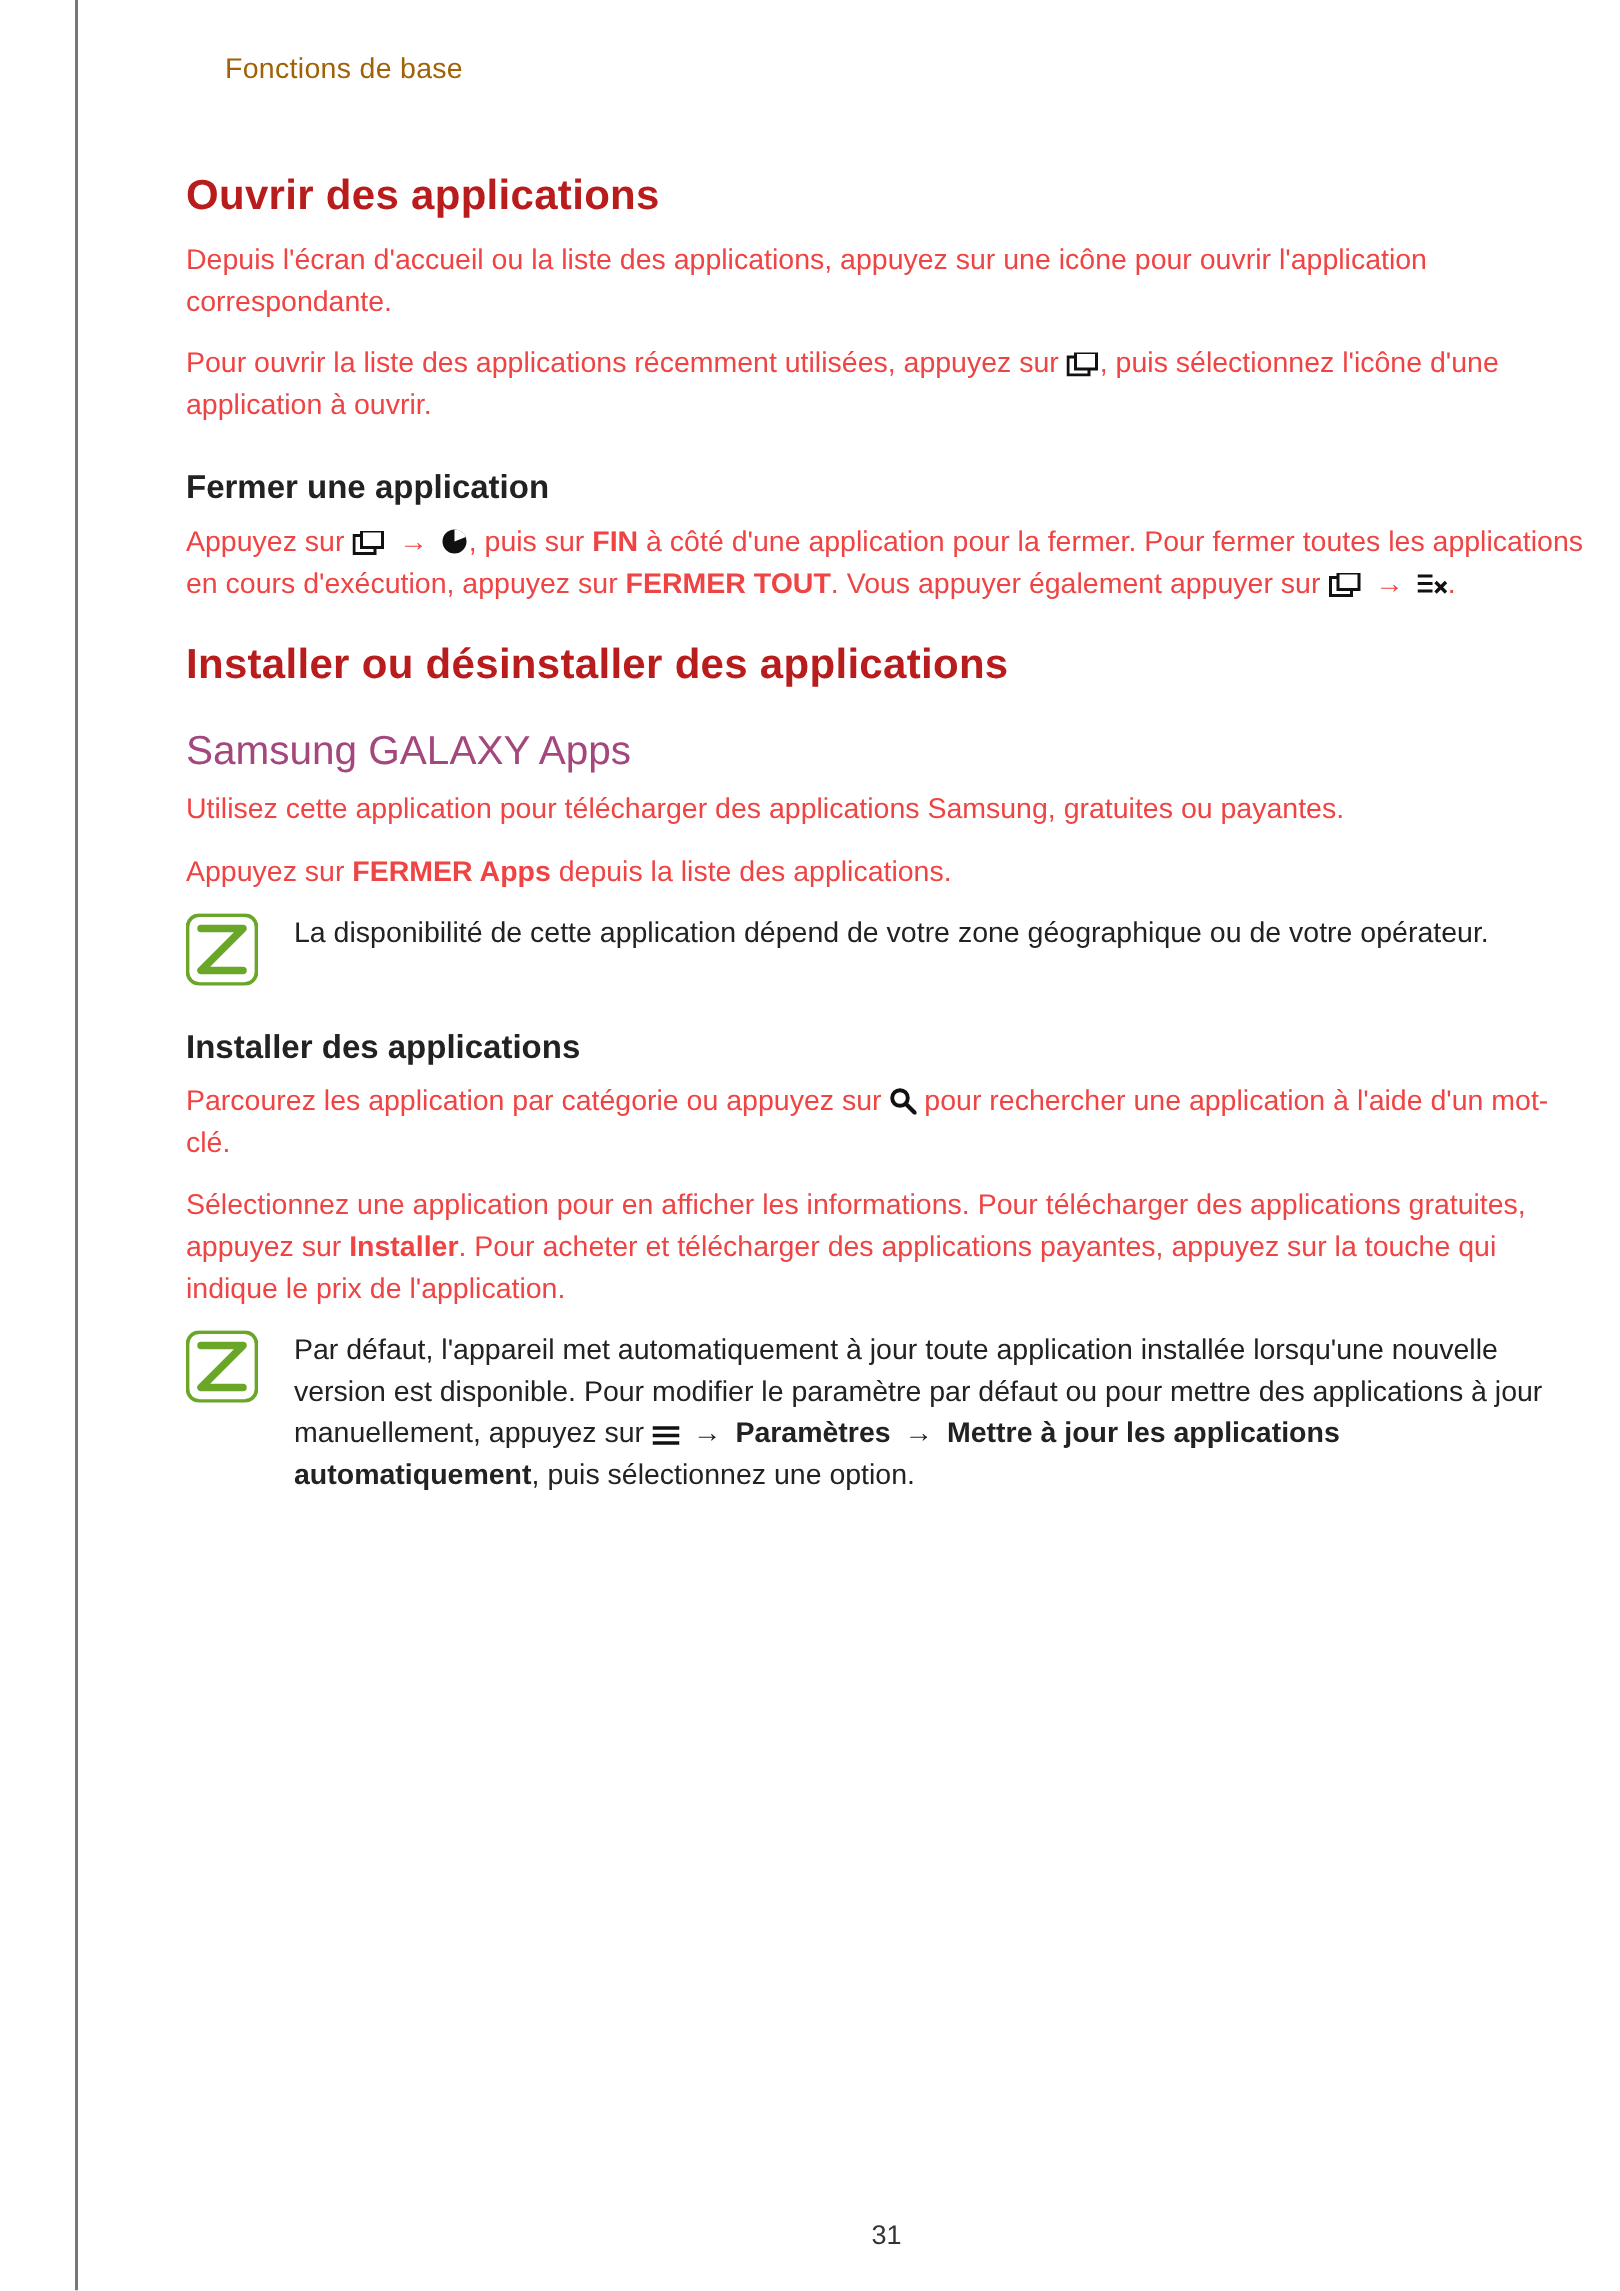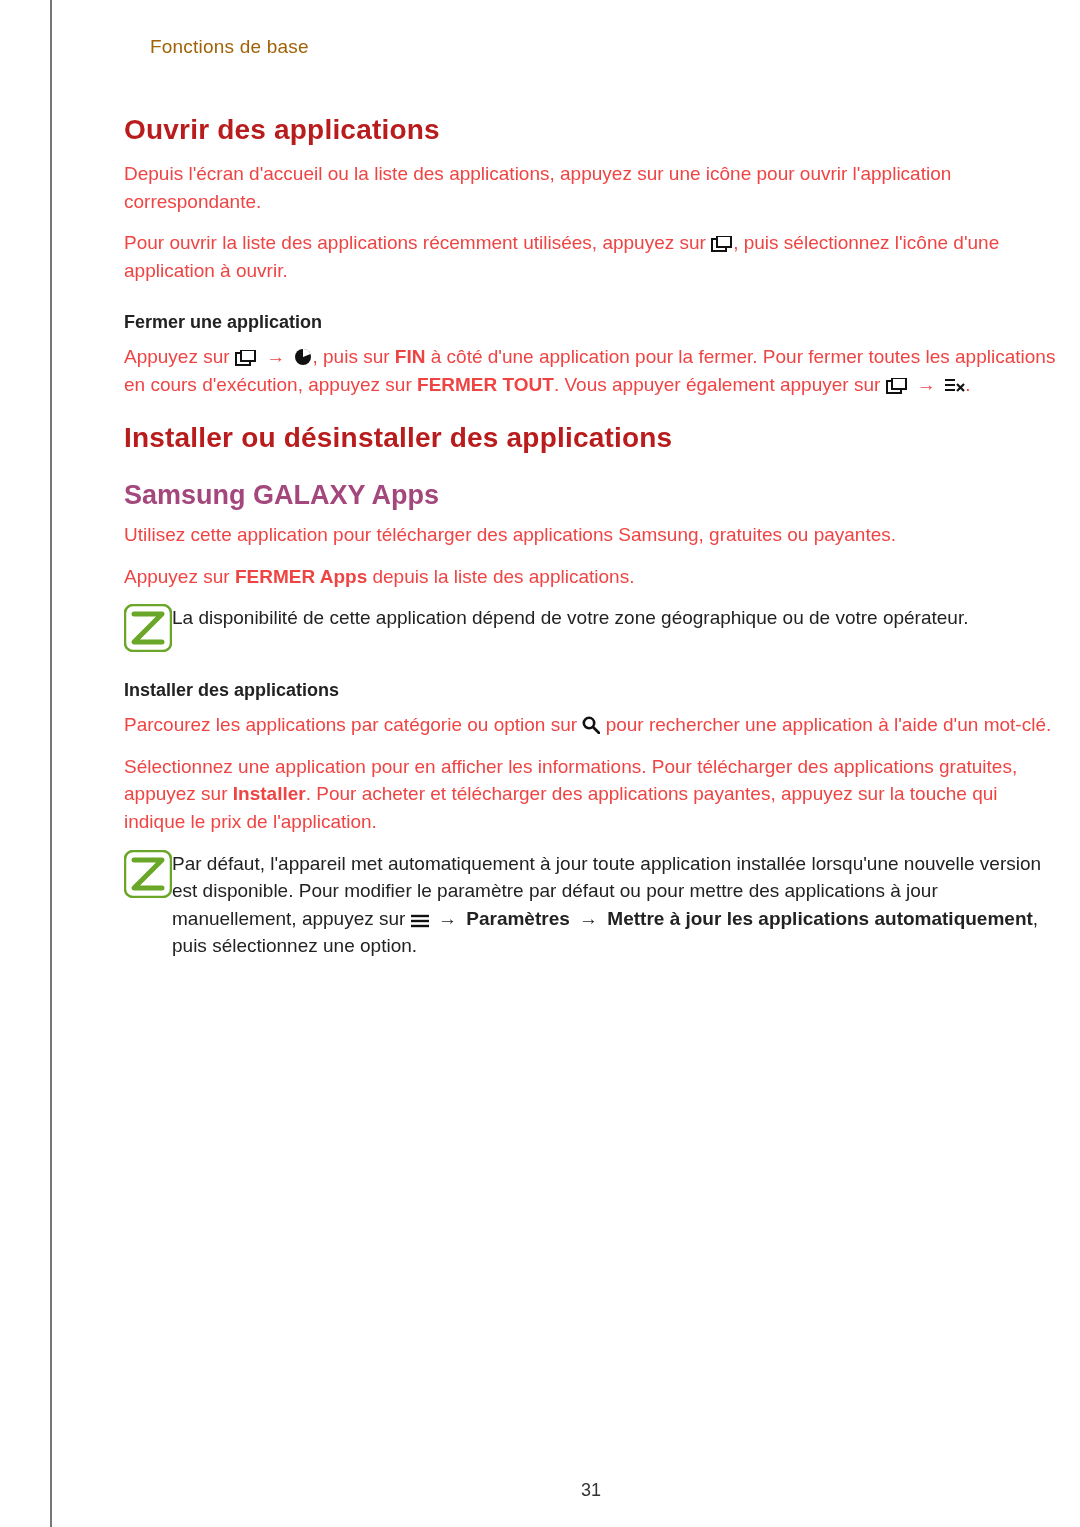--- a/index.html
+++ b/index.html
@@ -26,41 +26,41 @@
   }
   h1.section-title {
     font-size: 28px;
     font-weight: 700;
     color: #b91c1c;
     margin: 56px 0 14px 0;
     letter-spacing: 0.2px;
   }
   h2.sub-title {
     font-size: 27px;
-    font-weight: 700;
+    font-weight: 400;
     color: #a3477c;
     margin: 26px 0 8px 0;
   }
   h3.minor-title {
-    font-size: 18px;
+    font-size: 22px;
     font-weight: 700;
     color: #222;
     margin: 28px 0 10px 0;
   }
   p.body {
     font-size: 19px;
     line-height: 1.45;
     color: #ef4444;
     margin: 10px 0 14px 0;
   }
   .bold-inline { font-weight: 700; }
   .note-row {
     display: flex;
     align-items: flex-start;
-    gap: 0;
+    gap: 24px;
     margin: 10px 0 18px 0;
   }
   .note-icon {
     flex: 0 0 48px;
     height: 48px;
   }
   .note-text {
     font-size: 19px;
     line-height: 1.45;
     color: #222;
@@ -163,21 +163,21 @@
         <rect x="1" y="1" width="46" height="46" rx="8" fill="none" stroke="#6aa728" stroke-width="2.5"></rect>
         <path d="M10 10 L38 10 L10 38 L38 38" fill="none" stroke="#6aa728" stroke-width="5" stroke-linejoin="round" stroke-linecap="round"></path>
       </svg>
     </div>
     <div class="note-text">La disponibilité de cette application dépend de votre zone géographique ou de votre opérateur.</div>
   </div>
 
   <h3 class="minor-title">Installer des applications</h3>
 
   <p class="body">
-    <span>Parcourez les applications par catégorie ou option sur </span>
+    <span>Parcourez les application par catégorie ou appuyez sur </span>
     <span class="inline-icon icon-search">
       <svg width="18" height="18" viewBox="0 0 18 18">
           <circle cx="7" cy="7" r="5.2" fill="none" stroke="#111" stroke-width="2.6"></circle>
           <line x1="11" y1="11" x2="17" y2="17" stroke="#111" stroke-width="2.8" stroke-linecap="round"></line>
         </svg>
     </span>
     <span> pour rechercher une application à l'aide d'un mot-clé.</span>
   </p>
 
   <p class="body">

